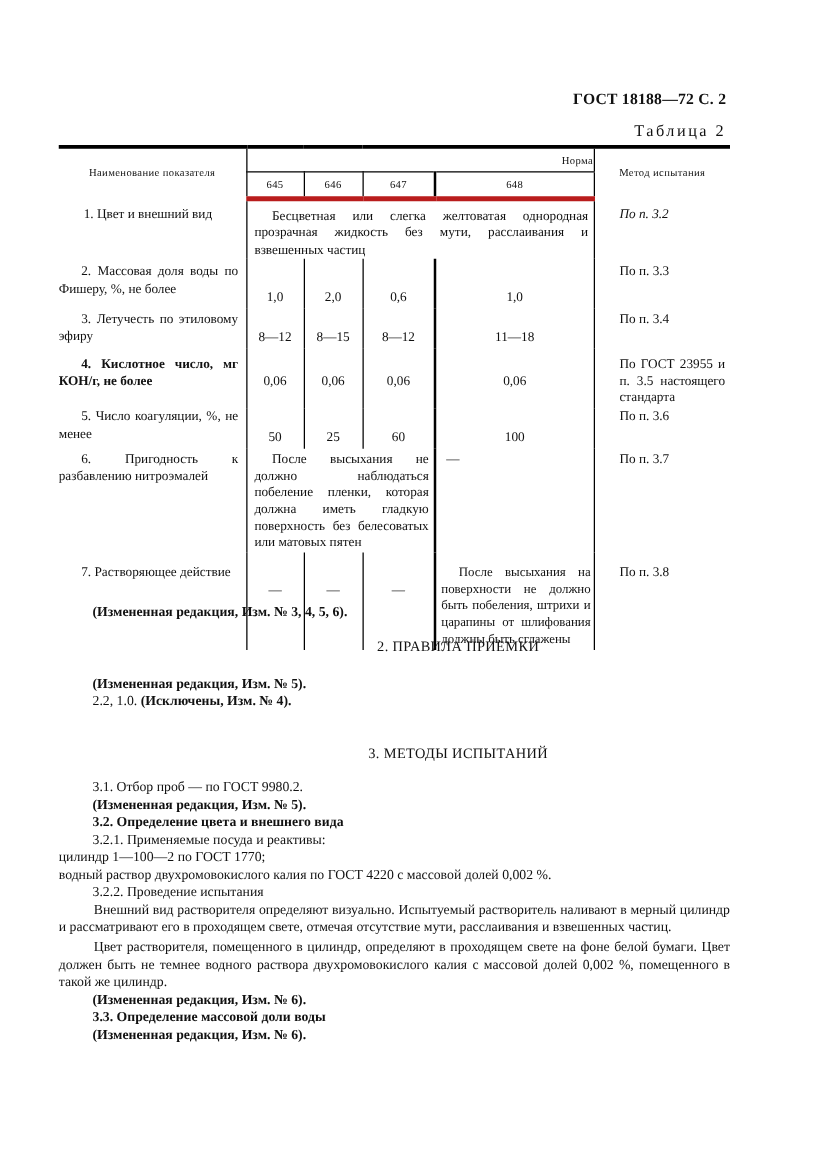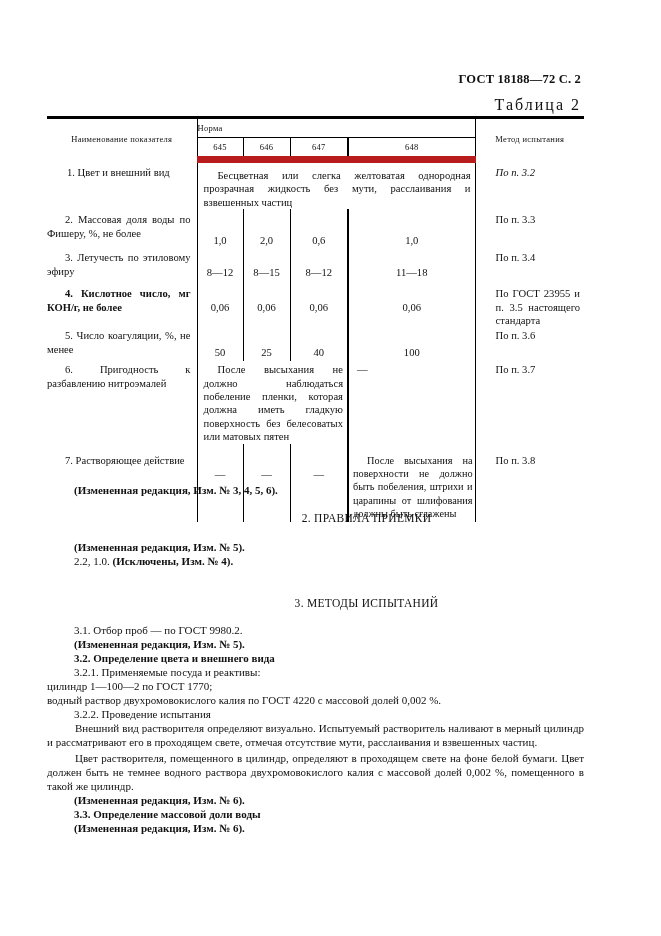--- a/index.html
+++ b/index.html
@@ -7,33 +7,33 @@
     width: 661px; height: 936px; position: relative; overflow: hidden;
     font-family: "Liberation Serif", "DejaVu Serif", serif;
     color: #111; font-size: 11px; line-height: 14px;
   }
   .page-header {
     position: absolute; right: 80px; top: 72px;
     font-weight: bold; font-size: 12.5px; letter-spacing: 0.2px;
   }
   .table-caption {
     position: absolute; right: 80px; top: 98px;
-    font-size: 16px; letter-spacing: 2px;
+    font-size: 13px; letter-spacing: 2px;
   }
   table.spec {
     position: absolute; left: 47px; top: 116px; width: 537px;
     border-collapse: collapse; table-layout: fixed;
     font-size: 10.6px; line-height: 13.4px;
   }
   table.spec td, table.spec th { padding: 0; vertical-align: top; font-weight: normal; }
   .hdr-row th { font-size: 8.5px; letter-spacing: 0.3px; }
   table.spec thead tr.hdr-row:first-child th { border-top: 3px solid #000; }
-  table.spec thead tr:last-child th { border-bottom: 7px solid #b91c1c; }
+  table.spec thead tr:last-child th { border-bottom: 4px solid #b91c1c; }
   .th-name { text-align: center; vertical-align: middle !important; border-right: 1px solid #000; height: 40px;}
-  .th-norm { text-align: left; border-bottom: 1px solid #000; height: 18px; line-height: 18px;}
+  .th-norm { text-align: right; border-bottom: 1px solid #000; height: 18px; line-height: 18px;}
   .th-method { text-align: center; vertical-align: middle !important; border-left: 1px solid #000; }
   .th-grade { text-align: center; height: 18px; line-height: 18px; }
   .br { border-right: 1px solid #000; }
   .brb { border-right: 2px solid #000; }
   .bl { border-left: 1px solid #000; }
   td.name { padding-right: 6px !important; text-align: justify; }
   td.val { text-align: center; vertical-align: bottom !important; padding-bottom: 2px !important; }
   td.method { padding-left: 20px !important; }
   td.span-text { padding: 0 4px 0 6px !important; text-align: justify; }
   td.r7text { padding: 0 2px 0 4px !important; text-align: justify; font-size: 10.3px;}
@@ -110,21 +110,21 @@
       <td class="val br" style="vertical-align:top !important; padding-top:20px !important;">0,06</td>
       <td class="val brb" style="vertical-align:top !important; padding-top:20px !important;">0,06</td>
       <td class="val" style="vertical-align:top !important; padding-top:20px !important;">0,06</td>
       <td class="method bl" style="padding-top:6px !important; padding-right:4px !important; text-align:justify;">По ГОСТ 23955 и п. 3.5 настоящего стандарта</td>
     </tr>
 
     <tr style="height:32px">
       <td class="name br" style="text-indent:18px;">5. Число коагуляции, %, не менее</td>
       <td class="val br">50</td>
       <td class="val br">25</td>
-      <td class="val brb">40</td>
+      <td class="val brb">60</td>
       <td class="val">100</td>
       <td class="method bl">По п. 3.6</td>
     </tr>
 
     <tr style="height:68px">
       <td class="name br" style="text-indent:18px; padding-top:2px;">6. Пригодность к разбавлению нитроэмалей</td>
       <td colspan="3" class="span-text brb" style="padding-top:2px !important; text-indent:14px;">После высыхания не должно наблюдаться побеление пленки, которая должна иметь гладкую поверхность без белесоватых или матовых пятен</td>
       <td style="padding:2px 0 0 8px;">—</td>
       <td class="method bl" style="padding-top:2px !important;">По п. 3.7</td>
     </tr>

